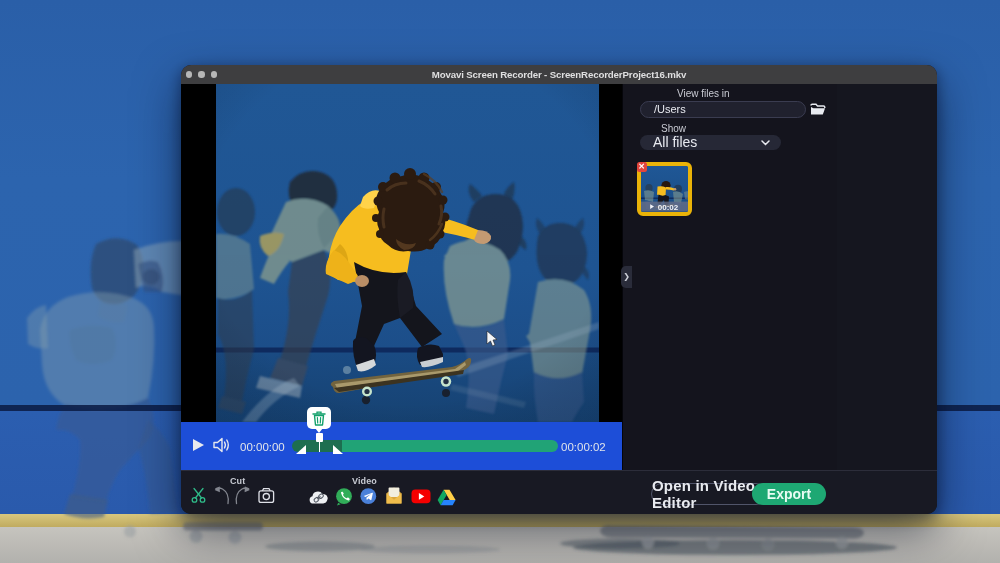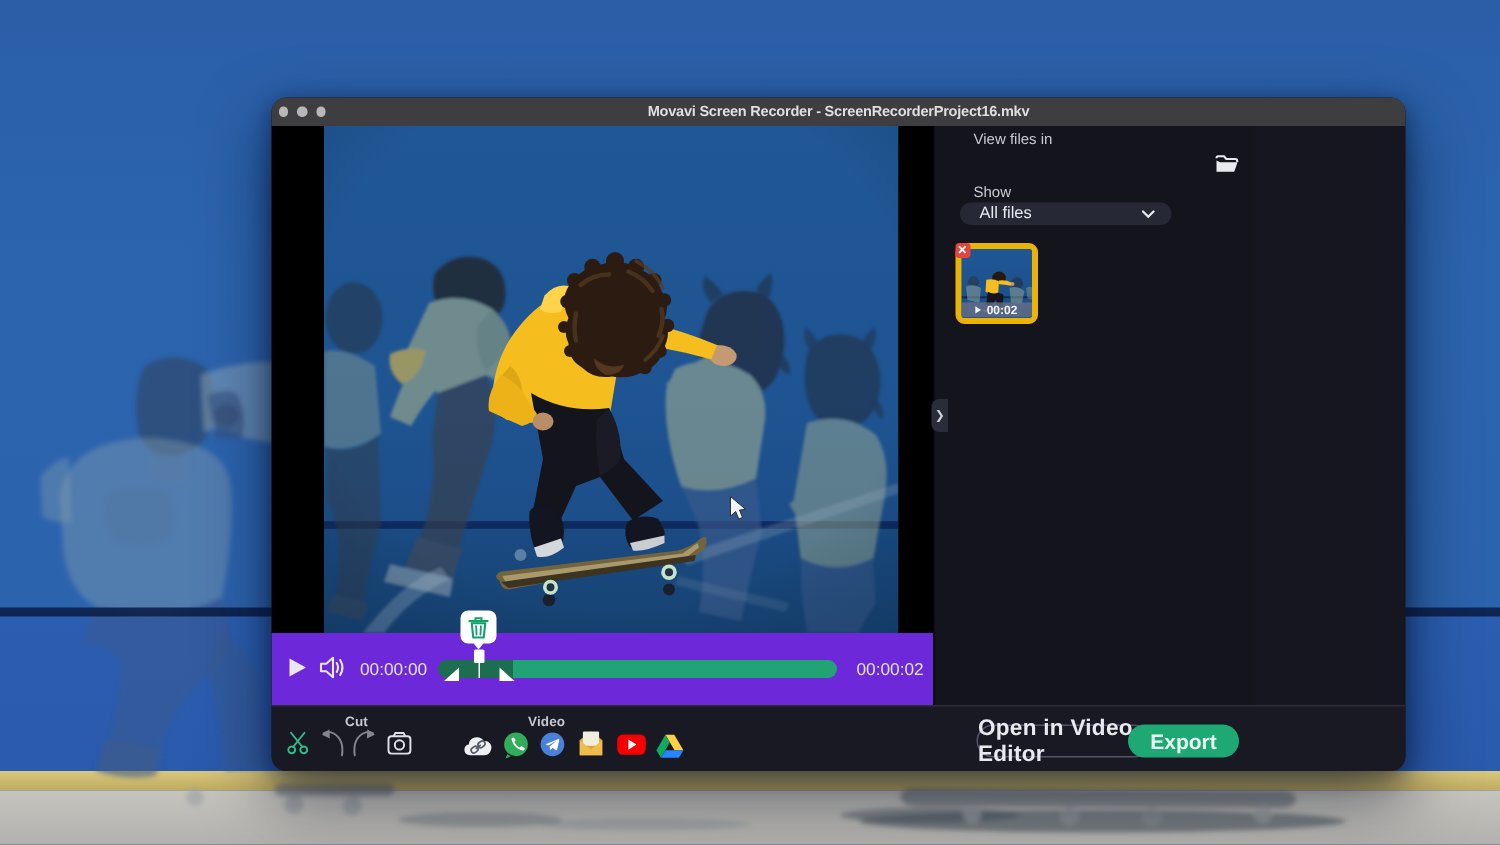--- a/index.html
+++ b/index.html
@@ -26,27 +26,27 @@
   .dot:first-child { margin-left:4.8px; }
   #title { position:absolute; left:0; right:0; text-align:center; color:#dfdfe0;
     font-size:9.7px; font-weight:bold; letter-spacing:-0.15px; }
 
   #mainrow { display:flex; height:385.5px; }
   #leftcol { width:441px; display:flex; flex-direction:column; }
   #preview { height:338px; background:#000; position:relative; }
   #videoscene { position:absolute; left:35px; top:0; }
 
   
-  #ctrl { height:47.5px; background:#6d28d9; position:relative;padding-left:28px; }
+  #ctrl { height:47.5px; background:#1d4ed8; position:relative;padding-left:28px; }
   #playtri { position:absolute; left:12px; top:17px; width:0; height:0;
     border-left:11px solid #e8e9ee; border-top:6.5px solid transparent; border-bottom:6.5px solid transparent; }
   #vol { position:absolute; left:32px; top:15px; }
   .time { position:absolute; top:18.5px; color:#e3e5ea; font-size:11.5px; }
   #t0 { left:59px; }
-  #t1 { left:390px; color:#dfe3ea; }
+  #t1 { left:380px; color:#dfe3ea; }
   #bar { position:absolute; left:111px; top:18px; width:266px; height:12px; border-radius:6px;
     background:linear-gradient(90deg, #1d6e50 0 50px, #21a376 50px 100%); }
   .handle { position:absolute; width:0; height:0; }
   #h1 { left:115px; top:23px; border-bottom:9px solid #fff; border-left:10px solid transparent; }
   #h2 { left:152px; top:23px; border-bottom:9px solid #fff; border-right:10px solid transparent; }
   #phline { position:absolute; left:137.5px; top:19px; width:1.5px; height:11px; background:#fff; }
   #phknob { position:absolute; left:134.5px; top:11px; width:7px; height:9px; background:#fff; border-radius:1px; }
   #trashtip { position:absolute; left:126px; top:-15px; width:24px; height:22px; background:#fff; border-radius:5px; }
   #trashtip:after { content:""; position:absolute; left:8px; top:21px; border-left:4px solid transparent;
     border-right:4px solid transparent; border-top:5px solid #fff; }
@@ -59,21 +59,21 @@
   #btnopen { left:470px; width:116px; border:1px solid #51556a; font-size:15px; letter-spacing:0.2px; }
   #btnexport { left:571px; width:74px; background:#1ea873; font-size:14px; color:#e8fcf3; }
 
   
   #sidebar { width:215px; background:#14141d; border-left:1px solid #05050a; position:relative;
     color:#cdced6; }
   .sblbl { position:absolute; left:26px; font-size:10px; color:#c9cbd3; }
   #inputpill { position:absolute; left:17px; top:17px; width:166px; height:17px; border-radius:8.5px;
     background:#20212e; border:1px solid #3a3c50; color:#e8eaf0; font-size:11px; line-height:15px; padding-left:13px; }
   #dropdown { position:absolute; left:17px; top:51px; width:141px; height:15px; border-radius:7.5px;
-    background:#262836; color:#e8eaf0; font-size:11px; line-height:15px; padding-left:13px; }
+    background:#262836; color:#e8eaf0; font-size:14px; line-height:15px; padding-left:13px; }
   #thumb { position:absolute; left:14px; top:78px; width:55px; height:54px; border-radius:6px;
     border:4px solid #eab308; background:#1e5492; overflow:hidden; }
   #xbadge { position:absolute; left:13.5px; top:77.5px; width:10px; height:10px; background:#e2453d;
     border-radius:2.5px; color:#fff; font-size:8px; line-height:10px; text-align:center; font-weight:bold; z-index:5; }
   #sidetab { position:absolute; left:-2px; top:182px; width:11px; height:22px; background:#2a2c3a;
     border-radius:5px 0 0 5px; color:#cfd2da; font-size:8px; line-height:22px; text-align:center; }
 </style>
 </head>
 <body>
 <div id="stage">
@@ -274,26 +274,27 @@
             <path d="M1 3 L13 3" stroke="#12a06b" stroke-width="1.5" stroke-linecap="round"></path>
             <path d="M5 2.8 L5 1.2 L9 1.2 L9 2.8" stroke="#12a06b" stroke-width="1.3" fill="none"></path>
             <path d="M2.5 4.5 L3.5 14 L10.5 14 L11.5 4.5 Z" fill="none" stroke="#12a06b" stroke-width="1.4" stroke-linejoin="round"></path>
             <path d="M5.4 6.5 L5.7 12 M8.6 6.5 L8.3 12" stroke="#12a06b" stroke-width="1.2" stroke-linecap="round"></path>
           </svg>
             </div>
           <div class="time" id="t1">00:00:02</div>
         </div>
       </div>
       <div id="sidebar">
-        <div class="sblbl" style="top:4px;">View files in</div>
+        <div class="sblbl" style="top:4px;margin-left:28px;">View files in</div>
+        <div id="inputpill">/Users</div>
         <svg width="16" height="13" viewBox="0 0 16 13" style="position:absolute;left:187px;top:19px;">
           <path d="M1 2.5 Q1 1.2 2.2 1.2 L6 1.2 L7.5 3 L13.5 3 Q14.8 3 14.8 4.3 L14.8 5" fill="none" stroke="#e8eaf0" stroke-width="1.4"></path>
           <path d="M1 11.5 L1 4 L3.4 5.2 L15 5.2 Q14 8.5 12.8 11.5 Z" fill="#e8eaf0"></path>
         </svg>
-        <div class="sblbl" style="top:38.5px;">Show</div>
+        <div class="sblbl" style="top:38.5px;margin-left:12px;">Show</div>
         <div id="dropdown">All files<svg width="9" height="6" viewBox="0 0 9 6" style="position:absolute;right:11px;top:5px;">
               <path d="M1 1 L4.5 4.5 L8 1" fill="none" stroke="#e8eaf0" stroke-width="1.5" stroke-linecap="round"></path>
             </svg></div>
         <div id="thumb"><svg width="51" height="50" viewBox="0 0 51 50">
           <defs>
                 <linearGradient id="tbg" x1="0" y1="0" x2="0" y2="1">
             <stop offset="0" stop-color="#1f5796"></stop>
                   <stop offset="0.7" stop-color="#1c5089"></stop>
                   <stop offset="1" stop-color="#17436f"></stop>
           </linearGradient>

